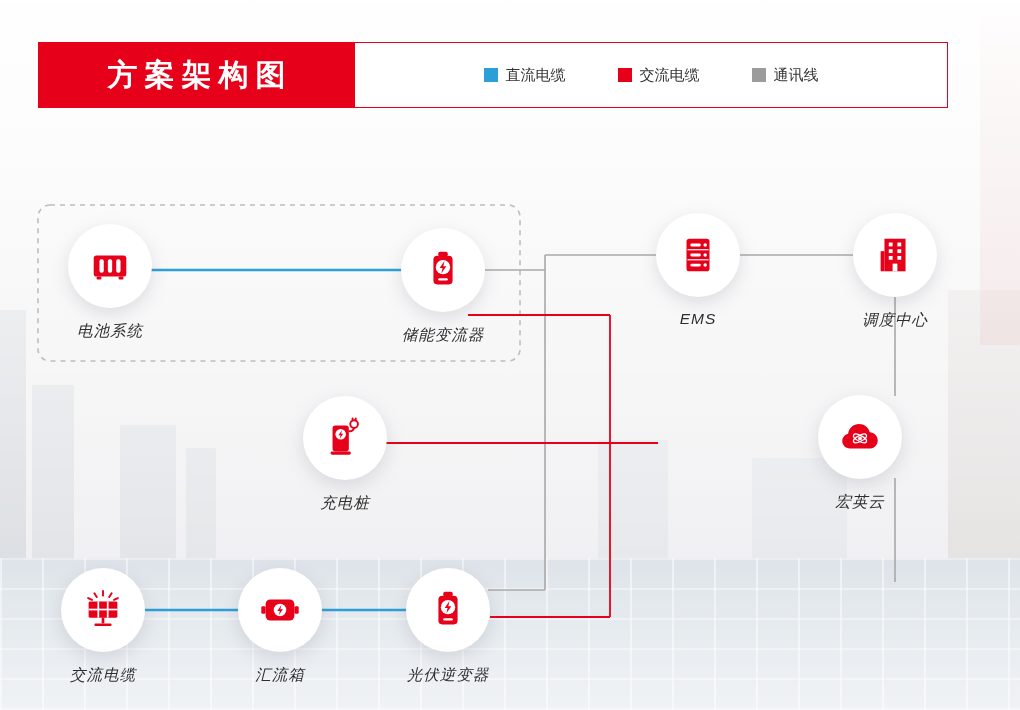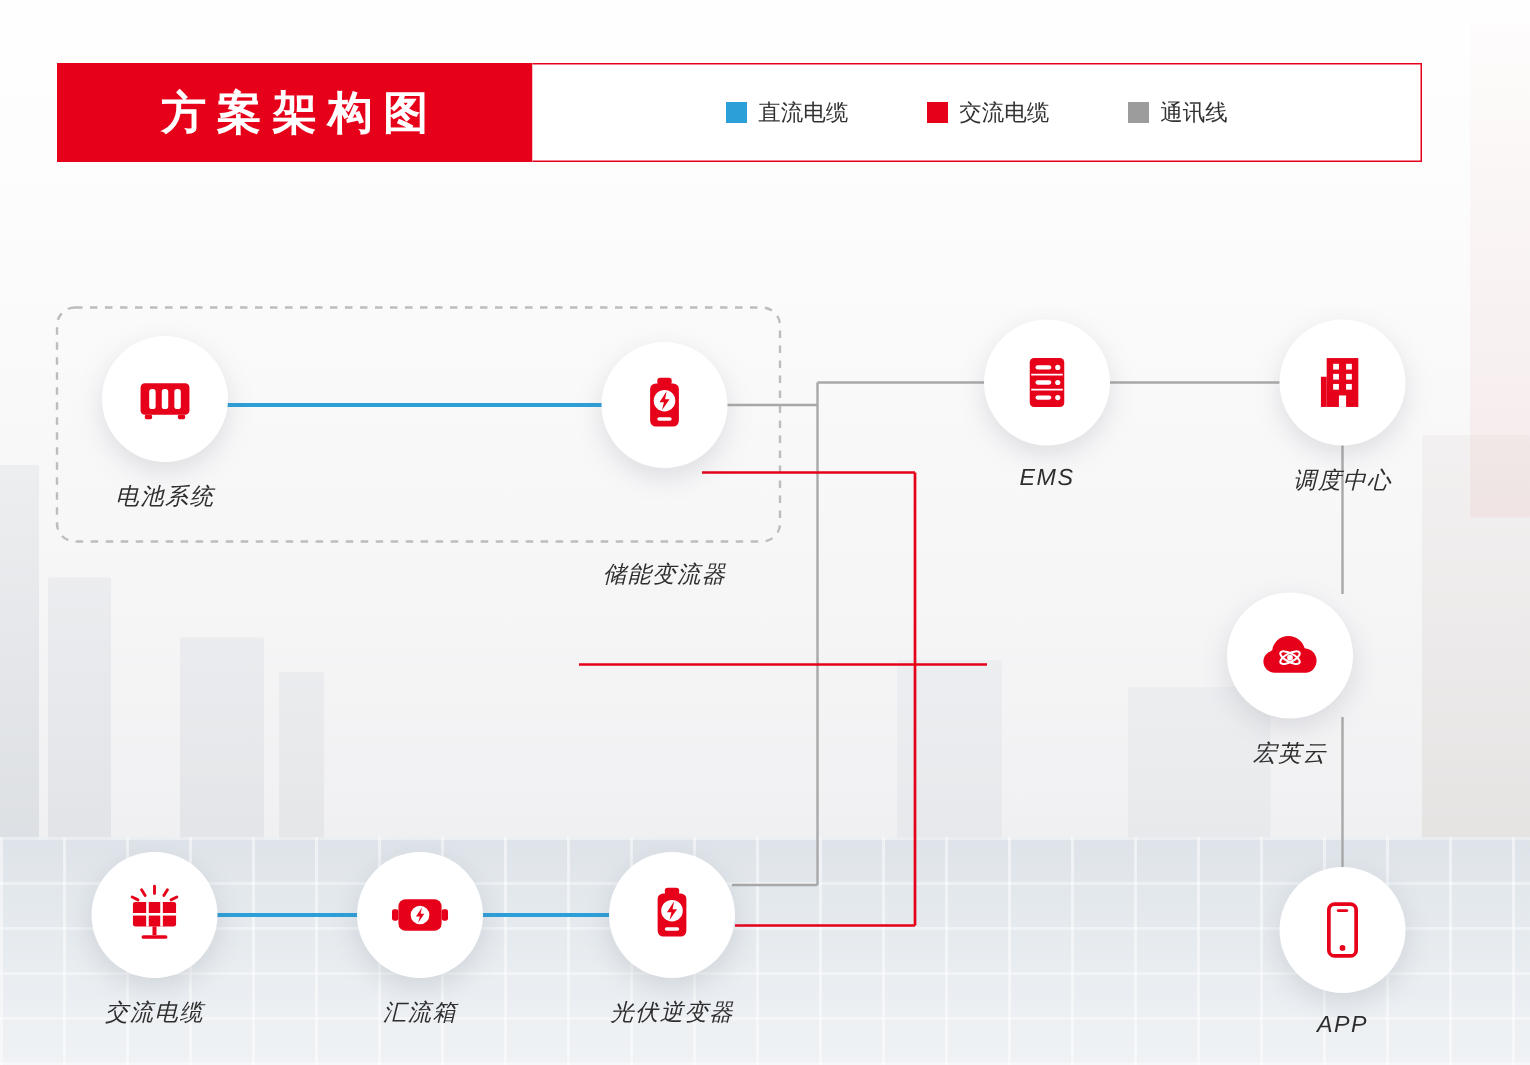--- a/index.html
+++ b/index.html
@@ -108,21 +108,21 @@
         <g fill="#fff">
           <rect x="13" y="17" width="4.5" height="14" rx="2"></rect>
           <rect x="21.75" y="17" width="4.5" height="14" rx="2"></rect>
           <rect x="30.5" y="17" width="4.5" height="14" rx="2"></rect>
         </g>
       </svg>
     </div>
     <div class="node-label">电池系统</div>
   </div>
 
-  <div class="node" style="left:443px;top:228px;gap:48px;">
+  <div class="node" style="left:443px;top:228px;">
     <div class="node-circle">
       <svg viewBox="0 0 48 48">
         <rect x="19" y="5" width="10" height="5" rx="2" fill="#e60019"></rect>
         <rect x="14" y="9" width="20" height="30" rx="4" fill="#e60019"></rect>
         <circle cx="24" cy="21" r="7.5" fill="#fff"></circle>
         <path d="M25.5 14.5 L20.5 22 L23.6 22 L22.3 27.5 L27.5 20 L24.4 20 Z" fill="#e60019"></path>
         <rect x="19" y="32.5" width="10" height="2.5" rx="1.25" fill="#fff"></rect>
       </svg>
     </div>
     <div class="node-label">储能变流器</div>
@@ -161,20 +161,35 @@
             <rect x="26.5" y="18" width="4" height="4"></rect>
           <rect x="17.5" y="25" width="4" height="4"></rect>
             <rect x="26.5" y="25" width="4" height="4"></rect>
           <rect x="21.5" y="33" width="5" height="8"></rect>
         </g>
       </svg>
     </div>
     <div class="node-label">调度中心</div>
   </div>
 
+  <div class="node" style="left:345px;top:396px;">
+    <div class="node-circle">
+      <svg viewBox="0 0 48 48">
+        <rect x="11" y="11" width="17" height="27" rx="3" fill="#e60019"></rect>
+        <rect x="9" y="38" width="21" height="3.5" rx="1.5" fill="#e60019"></rect>
+        <circle cx="19.5" cy="20" r="5.5" fill="#fff"></circle>
+        <path d="M20.8 15.8 L17.2 21 L19.4 21 L18.4 24.8 L22.2 19.5 L20 19.5 Z" fill="#e60019"></path>
+        <path d="M28 17 C32 17 33.5 15 33.5 12.5" stroke="#e60019" stroke-width="2" fill="none"></path>
+        <circle cx="33.5" cy="9.5" r="4" fill="#fff" stroke="#e60019" stroke-width="2"></circle>
+        <rect x="31" y="2.5" width="1.8" height="4" rx="0.9" fill="#e60019"></rect>
+        <rect x="34.3" y="2.5" width="1.8" height="4" rx="0.9" fill="#e60019"></rect>
+      </svg>
+    </div>
+    <div class="node-label">充电桩</div>
+  </div>
 
 
   <div class="node" style="left:860px;top:395px;">
     <div class="node-circle">
       <svg viewBox="0 0 48 48">
         <path d="M35 36 H13.5 C8.8 36 5.5 32.3 5.5 28.2 C5.5 24.5 8 21.5 11.6 20.6 C12.3 14.7 17.2 10.5 23 10.5 C28.3 10.5 32.8 14 34.2 19 C38.8 19.3 42.5 23 42.5 27.5 C42.5 32.2 39.1 36 35 36 Z" fill="#e60019"></path>
         <g stroke="#fff" stroke-width="1.4" fill="none">
           <ellipse cx="24" cy="25.5" rx="7.5" ry="3" transform="rotate(28 24 25.5)"></ellipse>
           <ellipse cx="24" cy="25.5" rx="7.5" ry="3" transform="rotate(-28 24 25.5)"></ellipse>
         </g>
@@ -226,24 +241,14 @@
         <rect x="19" y="5" width="10" height="5" rx="2" fill="#e60019"></rect>
         <rect x="14" y="9" width="20" height="30" rx="4" fill="#e60019"></rect>
         <circle cx="24" cy="21" r="7.5" fill="#fff"></circle>
         <path d="M25.5 14.5 L20.5 22 L23.6 22 L22.3 27.5 L27.5 20 L24.4 20 Z" fill="#e60019"></path>
         <rect x="19" y="32.5" width="10" height="2.5" rx="1.25" fill="#fff"></rect>
       </svg>
     </div>
     <div class="node-label">光伏逆变器</div>
   </div>
 
-  <div class="node" style="left:895px;top:578px;">
-    <div class="node-circle">
-      <svg viewBox="0 0 48 48">
-        <rect x="14.5" y="6" width="19" height="36" rx="4" fill="none" stroke="#e60019" stroke-width="2.6"></rect>
-        <line x1="21" y1="10.5" x2="27" y2="10.5" stroke="#e60019" stroke-width="2" stroke-linecap="round"></line>
-        <circle cx="24" cy="36.5" r="2" fill="#e60019"></circle>
-      </svg>
-    </div>
-    <div class="node-label">APP</div>
-  </div>
 
 </div>
 
 </body></html>

